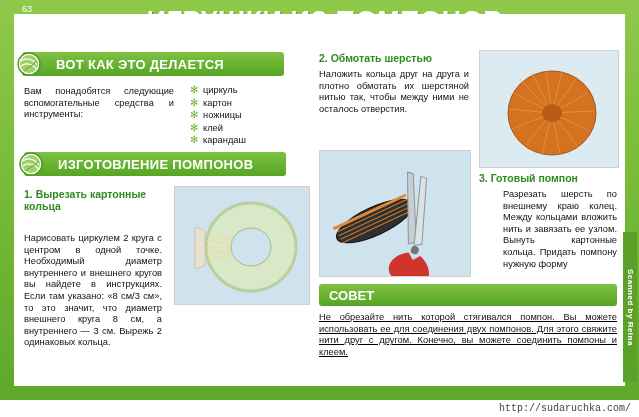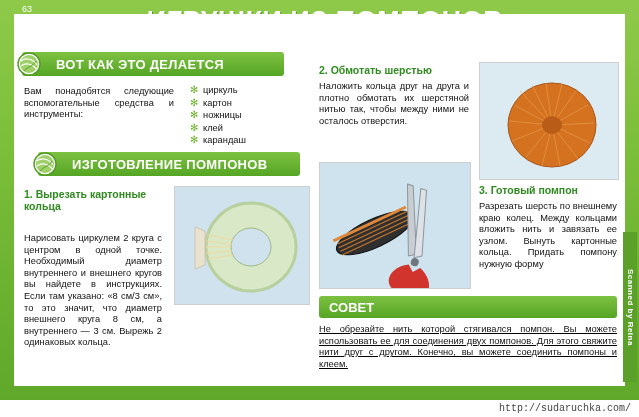--- a/index.html
+++ b/index.html
@@ -74,21 +74,21 @@
     height: 338px;
   }
   .col-left {
     position: absolute;
     left: 8px; top: 4px;
     width: 285px;
     height: 332px;
   }
   .col-right {
     position: absolute;
-    left: 305px; top: 16px;
+    left: 305px; top: 4px;
     width: 300px;
     height: 332px;
     padding-left: 8px;
   }
 
   
   .bar {
     position: relative;
     height: 24px;
     background: linear-gradient(180deg, #7ec142 0%, #55a524 100%);
@@ -239,21 +239,21 @@
       </div>
 
       <ul class="matlist" style="position:absolute; left:168px; top:32px; width:110px;">
         <li><span class="ast">✻</span><span>циркуль</span></li>
         <li><span class="ast">✻</span><span>картон</span></li>
         <li><span class="ast">✻</span><span>ножницы</span></li>
         <li><span class="ast">✻</span><span>клей</span></li>
         <li><span class="ast">✻</span><span>карандаш</span></li>
       </ul>
 
-      <div class="bar" style="position:absolute; left:16px; top:100px; width:262px;">
+      <div class="bar" style="position:absolute; left:2px; top:100px; width:262px;">
         <span class="yarn-icon">
           <svg width="34" height="34" viewBox="0 0 34 34">
             <circle cx="17" cy="17" r="11" fill="#ffffff" stroke="#4f9a20" stroke-width="1.4"></circle>
             <circle cx="17" cy="17" r="9" fill="#9fd06a"></circle>
             <path d="M9 14 C14 10, 21 12, 25 18" stroke="#ffffff" stroke-width="1.1" fill="none"></path>
             <path d="M9 19 C14 15, 21 17, 25 23" stroke="#ffffff" stroke-width="1.1" fill="none"></path>
             <path d="M12 24 C16 19, 21 20, 24 14" stroke="#4f9a20" stroke-width="0.9" fill="none"></path>
           </svg>
         </span>
         <span>ИЗГОТОВЛЕНИЕ ПОМПОНОВ</span>
@@ -322,21 +322,21 @@
           </g>
           <ellipse cx="72" cy="62" rx="10" ry="9" fill="#b85c18"></ellipse>
         </svg>
       </div>
 
       <div style="position:absolute; left:160px; top:120px; width:138px;">
         <div class="subhead">
           <span class="subhead-num">3.</span>
           <span>Готовый помпон</span>
         </div>
-        <p class="body" style="margin-top:5px;">Разрезать шерсть по внешнему краю колец. Между кольцами вложить нить и завязать ее узлом. Вынуть картонные кольца. Придать помпону нужную форму</p>
+        <p class="body" style="margin-top:5px;margin-left:24px;">Разрезать шерсть по внешнему краю колец. Между кольцами вложить нить и завязать ее узлом. Вынуть картонные кольца. Придать помпону нужную форму</p>
       </div>
 
       <div class="photo photo-scissors" style="left:0px; top:98px; width:150px; height:125px;">
         <svg width="150" height="125" viewBox="0 0 150 125">
           <rect x="0" y="0" width="150" height="125" fill="#cfe3ef"></rect>
           <g transform="rotate(-25 55 70)">
             <ellipse cx="55" cy="70" rx="42" ry="14" fill="#2f2f2f"></ellipse>
             <ellipse cx="55" cy="70" rx="42" ry="14" fill="none" stroke="#111" stroke-width="1"></ellipse>
             <g stroke="#c8762c" stroke-width="1.2">
               <line x1="16" y1="64" x2="94" y2="64"></line>

